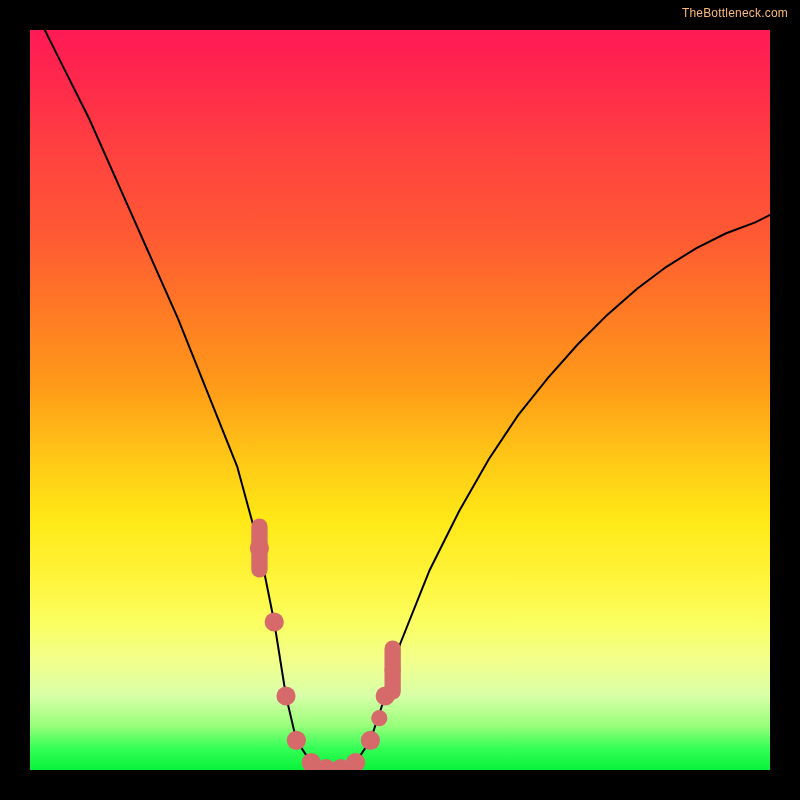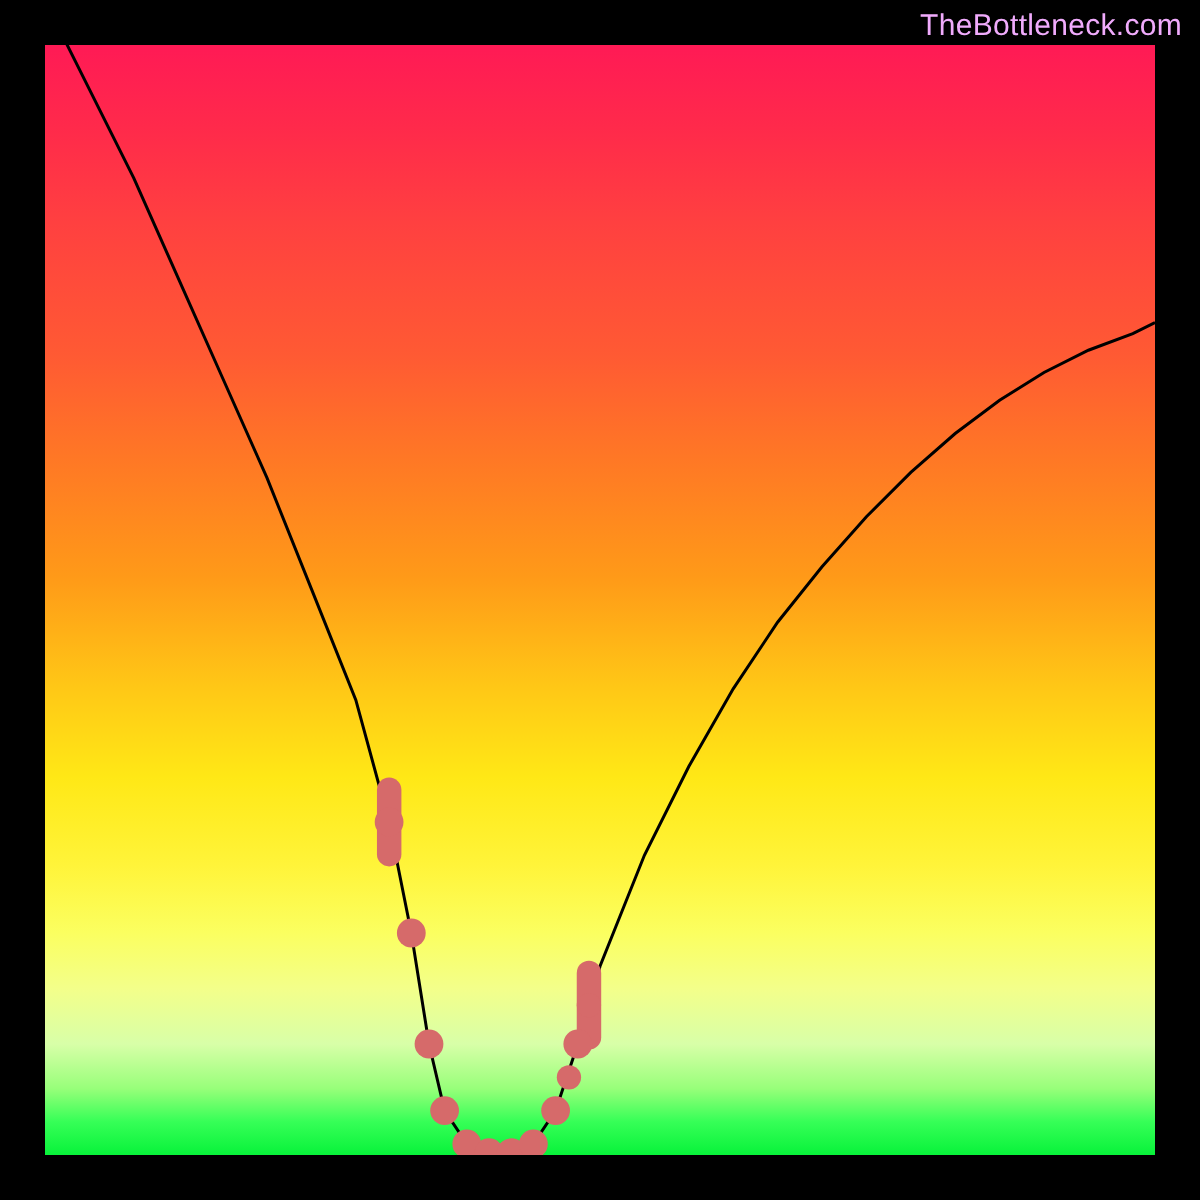--- a/index.html
+++ b/index.html
@@ -41,22 +41,22 @@
       #d8ffa8 90%,
       #98ff7a 94%,
       #36ff57 97%,
       #08f23a 100%
     );
   }
   .watermark {
     position: absolute;
     top: 6px;
     right: 12px;
-    color: #f0abfc;
-    font-size: 20px;
+    color: #fdba74;
+    font-size: 12px;
     letter-spacing: 0.2px;
   }
   svg.curve {
     position: absolute;
     top: 0;
     left: 0;
     width: 740px;
     height: 740px;
   }
   .curve path {

